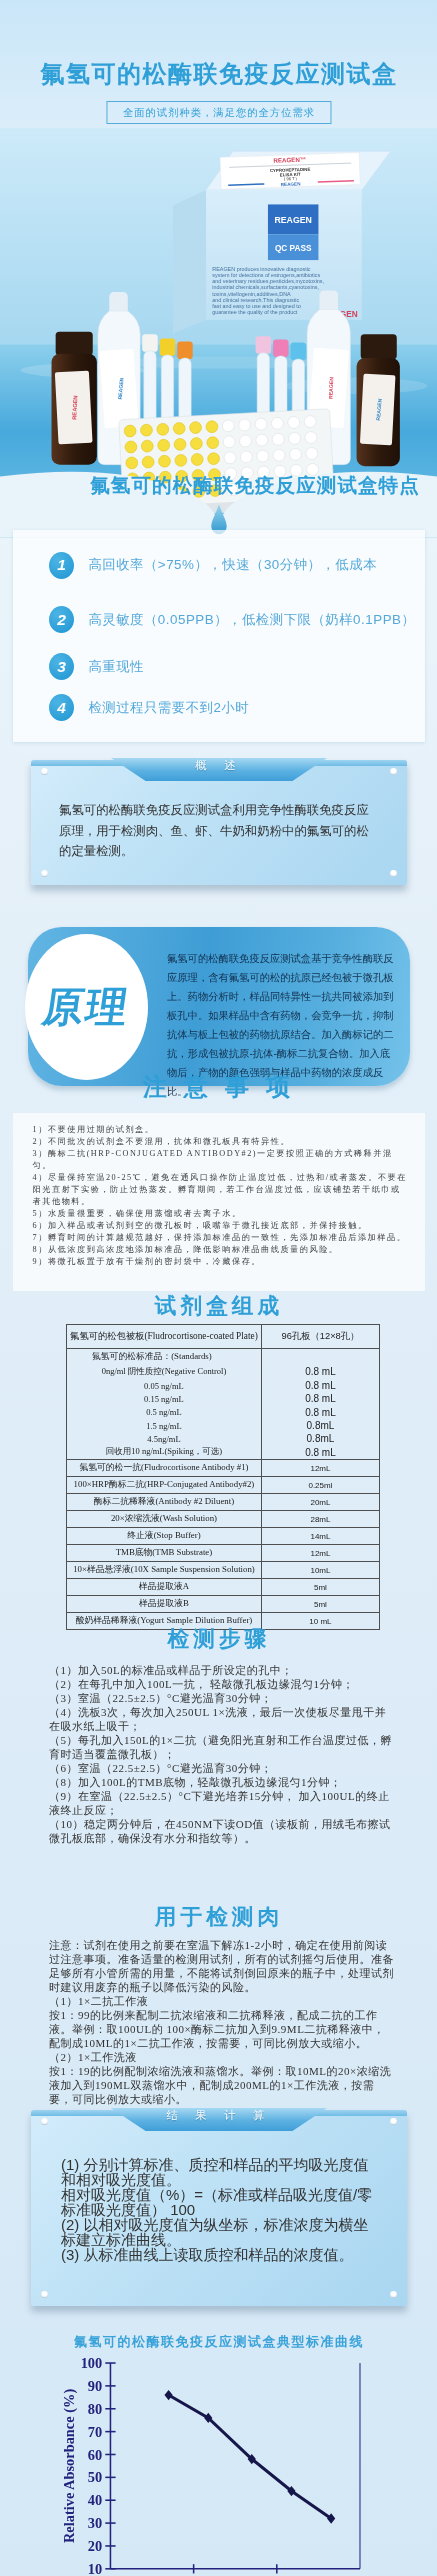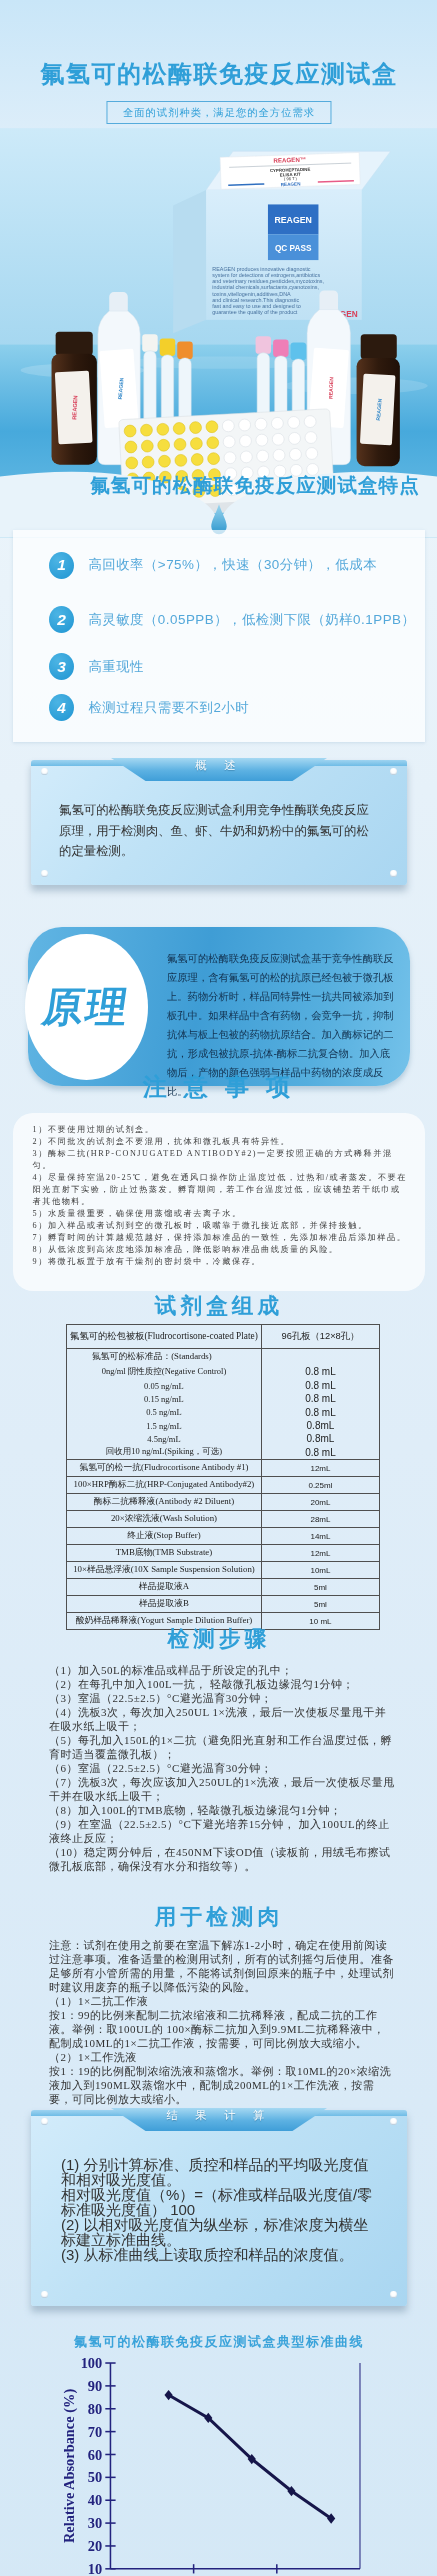--- a/index.html
+++ b/index.html
@@ -36,21 +36,21 @@
   .res-line{font-size:15px;line-height:15px;color:#333;}
   
   .pr-box{position:absolute;top:927px;left:28px;width:382px;height:159px;border-radius:34px;
     background:linear-gradient(100deg,#61b5e3 0%,#3f9dd5 45%,#55aede 75%,#74c2ea 100%);
     box-shadow:0 3.1px 5.2px rgba(100,140,170,.35);}
   .pr-circle{position:absolute;top:934px;left:25px;width:123px;height:146px;border-radius:50%;background:#fff;
     display:flex;align-items:center;justify-content:center;}
   .pr-label{font-size:41px;font-weight:800;color:#2f9fd8;transform:skewX(-8deg);letter-spacing:2.1px;}
   .pr-text{position:absolute;top:949px;left:167px;width:233px;font-size:10.3px;line-height:19px;color:#12314f;}
   
-  .notes-card{top:1113px;left:13px;width:412px;height:178px;background:rgba(255,255,255,.7);border-radius:20px;}
+  .notes-card{top:1113px;left:13px;width:412px;height:178px;background:rgba(255,255,255,.7);}
   .notes-body{position:absolute;left:19.6px;right:15.5px;top:11.3px;font-family:"Liberation Serif",serif;
     font-size:8.2px;line-height:12px;letter-spacing:1.5px;color:#3c3c3c;}
   
   .kit-table{position:absolute;top:1324px;left:66px;width:314px;border-collapse:collapse;
     font-family:"Liberation Serif",serif;color:#222;}
   .kit-table td{border:0.5px solid #4f4f4f;text-align:center;padding:1px 3.1px;font-size:8.8px;}
   .kit-table td.qty{width:89px;font-family:"Liberation Sans",sans-serif;font-weight:400;font-size:8px;}
   .kit-table tr.main td{height:14px;margin-left:22px;}
   .kit-table tr.hdr td{height:20.6px;font-size:9.3px;}
   .kit-table tr.stdlabel td{border-bottom:none;height:14.4px;text-align:left;padding-left:25px;}
@@ -410,21 +410,20 @@
     </table>
 
   <div class="abs h-blue" style="top:1624px;font-size:21.6px;letter-spacing:4.1px;">检测步骤</div>
   <div class="flow-text" style="top:1663px;">
     <div>（1）加入50L的标准品或样品于所设定的孔中；</div>
     <div>（2）在每孔中加入100L一抗， 轻敲微孔板边缘混匀1分钟；</div>
     <div>（3）室温（22.5±2.5）°C避光温育30分钟；</div>
     <div>（4）洗板3次，每次加入250UL 1×洗液，最后一次使板尽量甩干并在吸水纸上吸干；</div>
     <div>（5）每孔加入150L的1×二抗（避免阳光直射和工作台温度过低，孵育时适当覆盖微孔板）；</div>
     <div>（6）室温（22.5±2.5）°C避光温育30分钟；</div>
-    <div>（7）洗板3次，每次应该加入250UL的1×洗液，最后一次使板尽量甩干并在吸水纸上吸干；</div>
     <div>（8）加入100L的TMB底物，轻敲微孔板边缘混匀1分钟；</div>
     <div>（9）在室温（22.5±2.5）°C下避光培养15分钟， 加入100UL的终止液终止反应；</div>
     <div>（10）稳定两分钟后，在450NM下读OD值（读板前，用绒毛布擦试微孔板底部，确保没有水分和指纹等）。</div>
   </div>
 
   <div class="abs h-blue" style="top:1902px;font-size:21.6px;letter-spacing:4.1px;">用于检测肉</div>
   <div class="flow-text" style="top:1938px;">
     <div>注意：试剂在使用之前要在室温下解冻1-2小时，确定在使用前阅读过注意事项。准备适量的检测用试剂，所有的试剂摇匀后使用。准备足够所有小管所需的用量，不能将试剂倒回原来的瓶子中，处理试剂时建议用废弃的瓶子以降低污染的风险。</div>
     <div>（1）1×二抗工作液</div>
     <div>按1：99的比例来配制二抗浓缩液和二抗稀释液，配成二抗的工作液。举例：取100UL的 100×酶标二抗加入到9.9ML二抗稀释液中，配制成10ML的1×二抗工作液，按需要，可同比例放大或缩小。</div>

